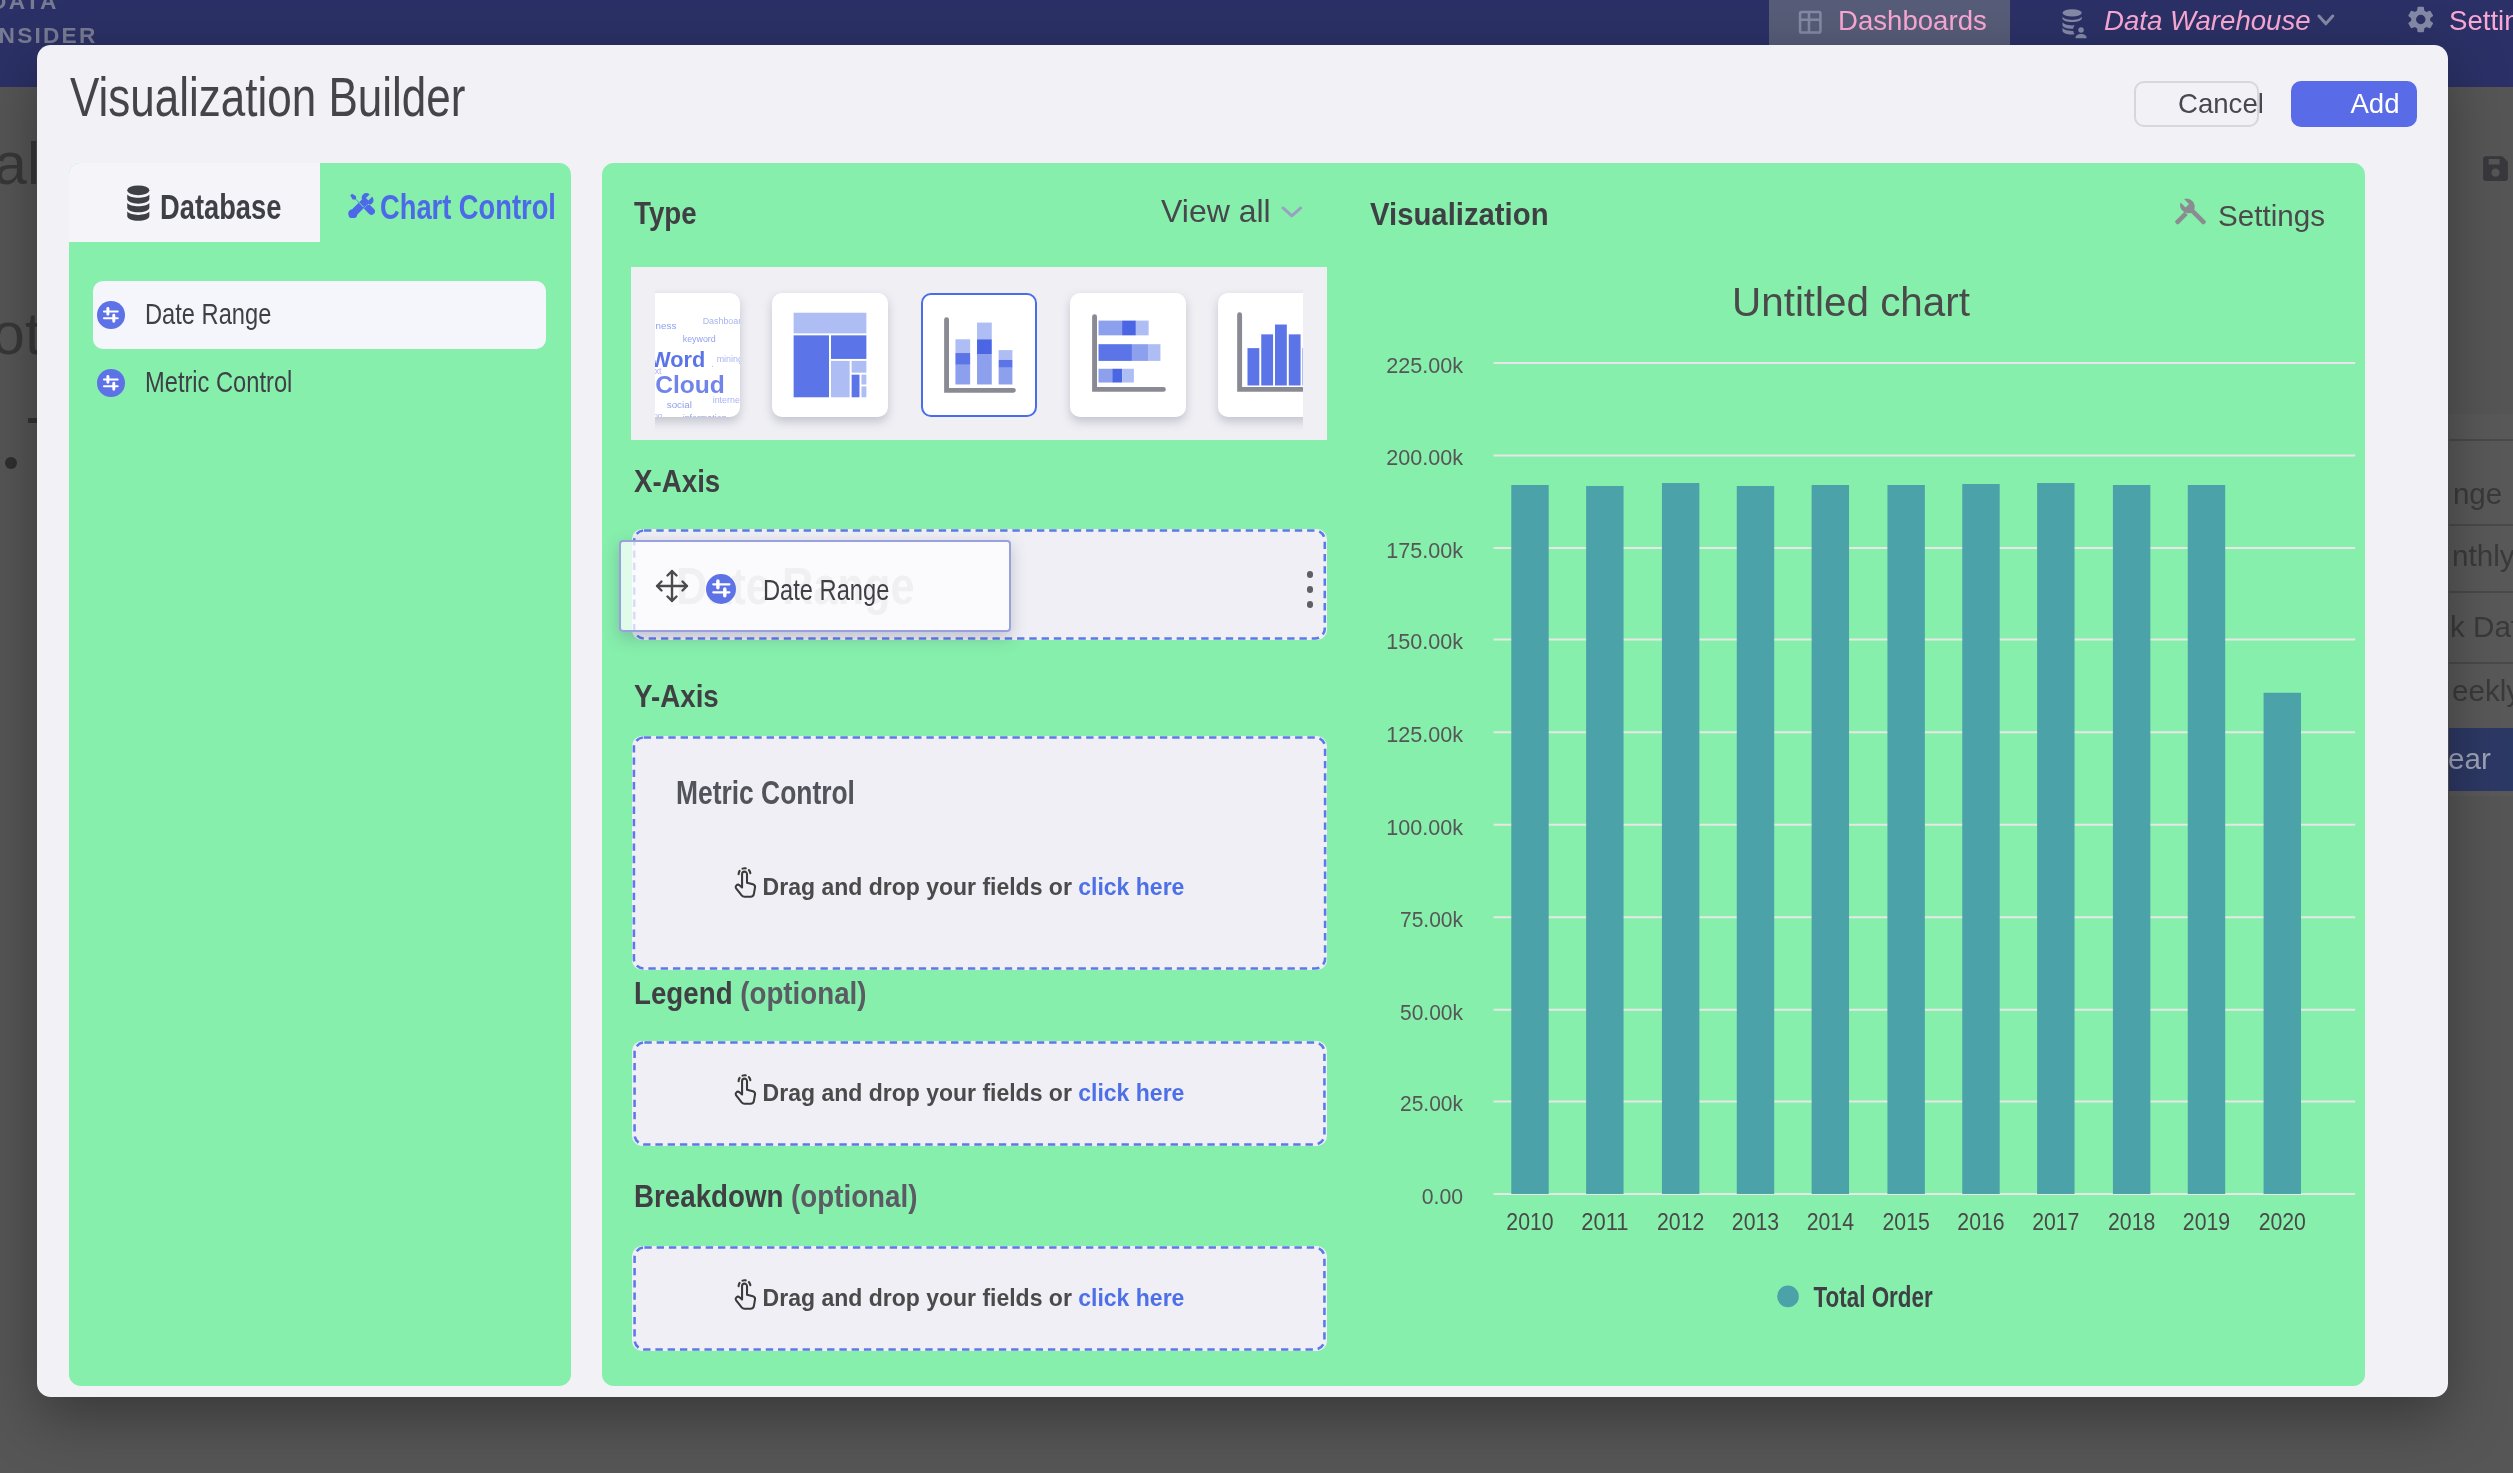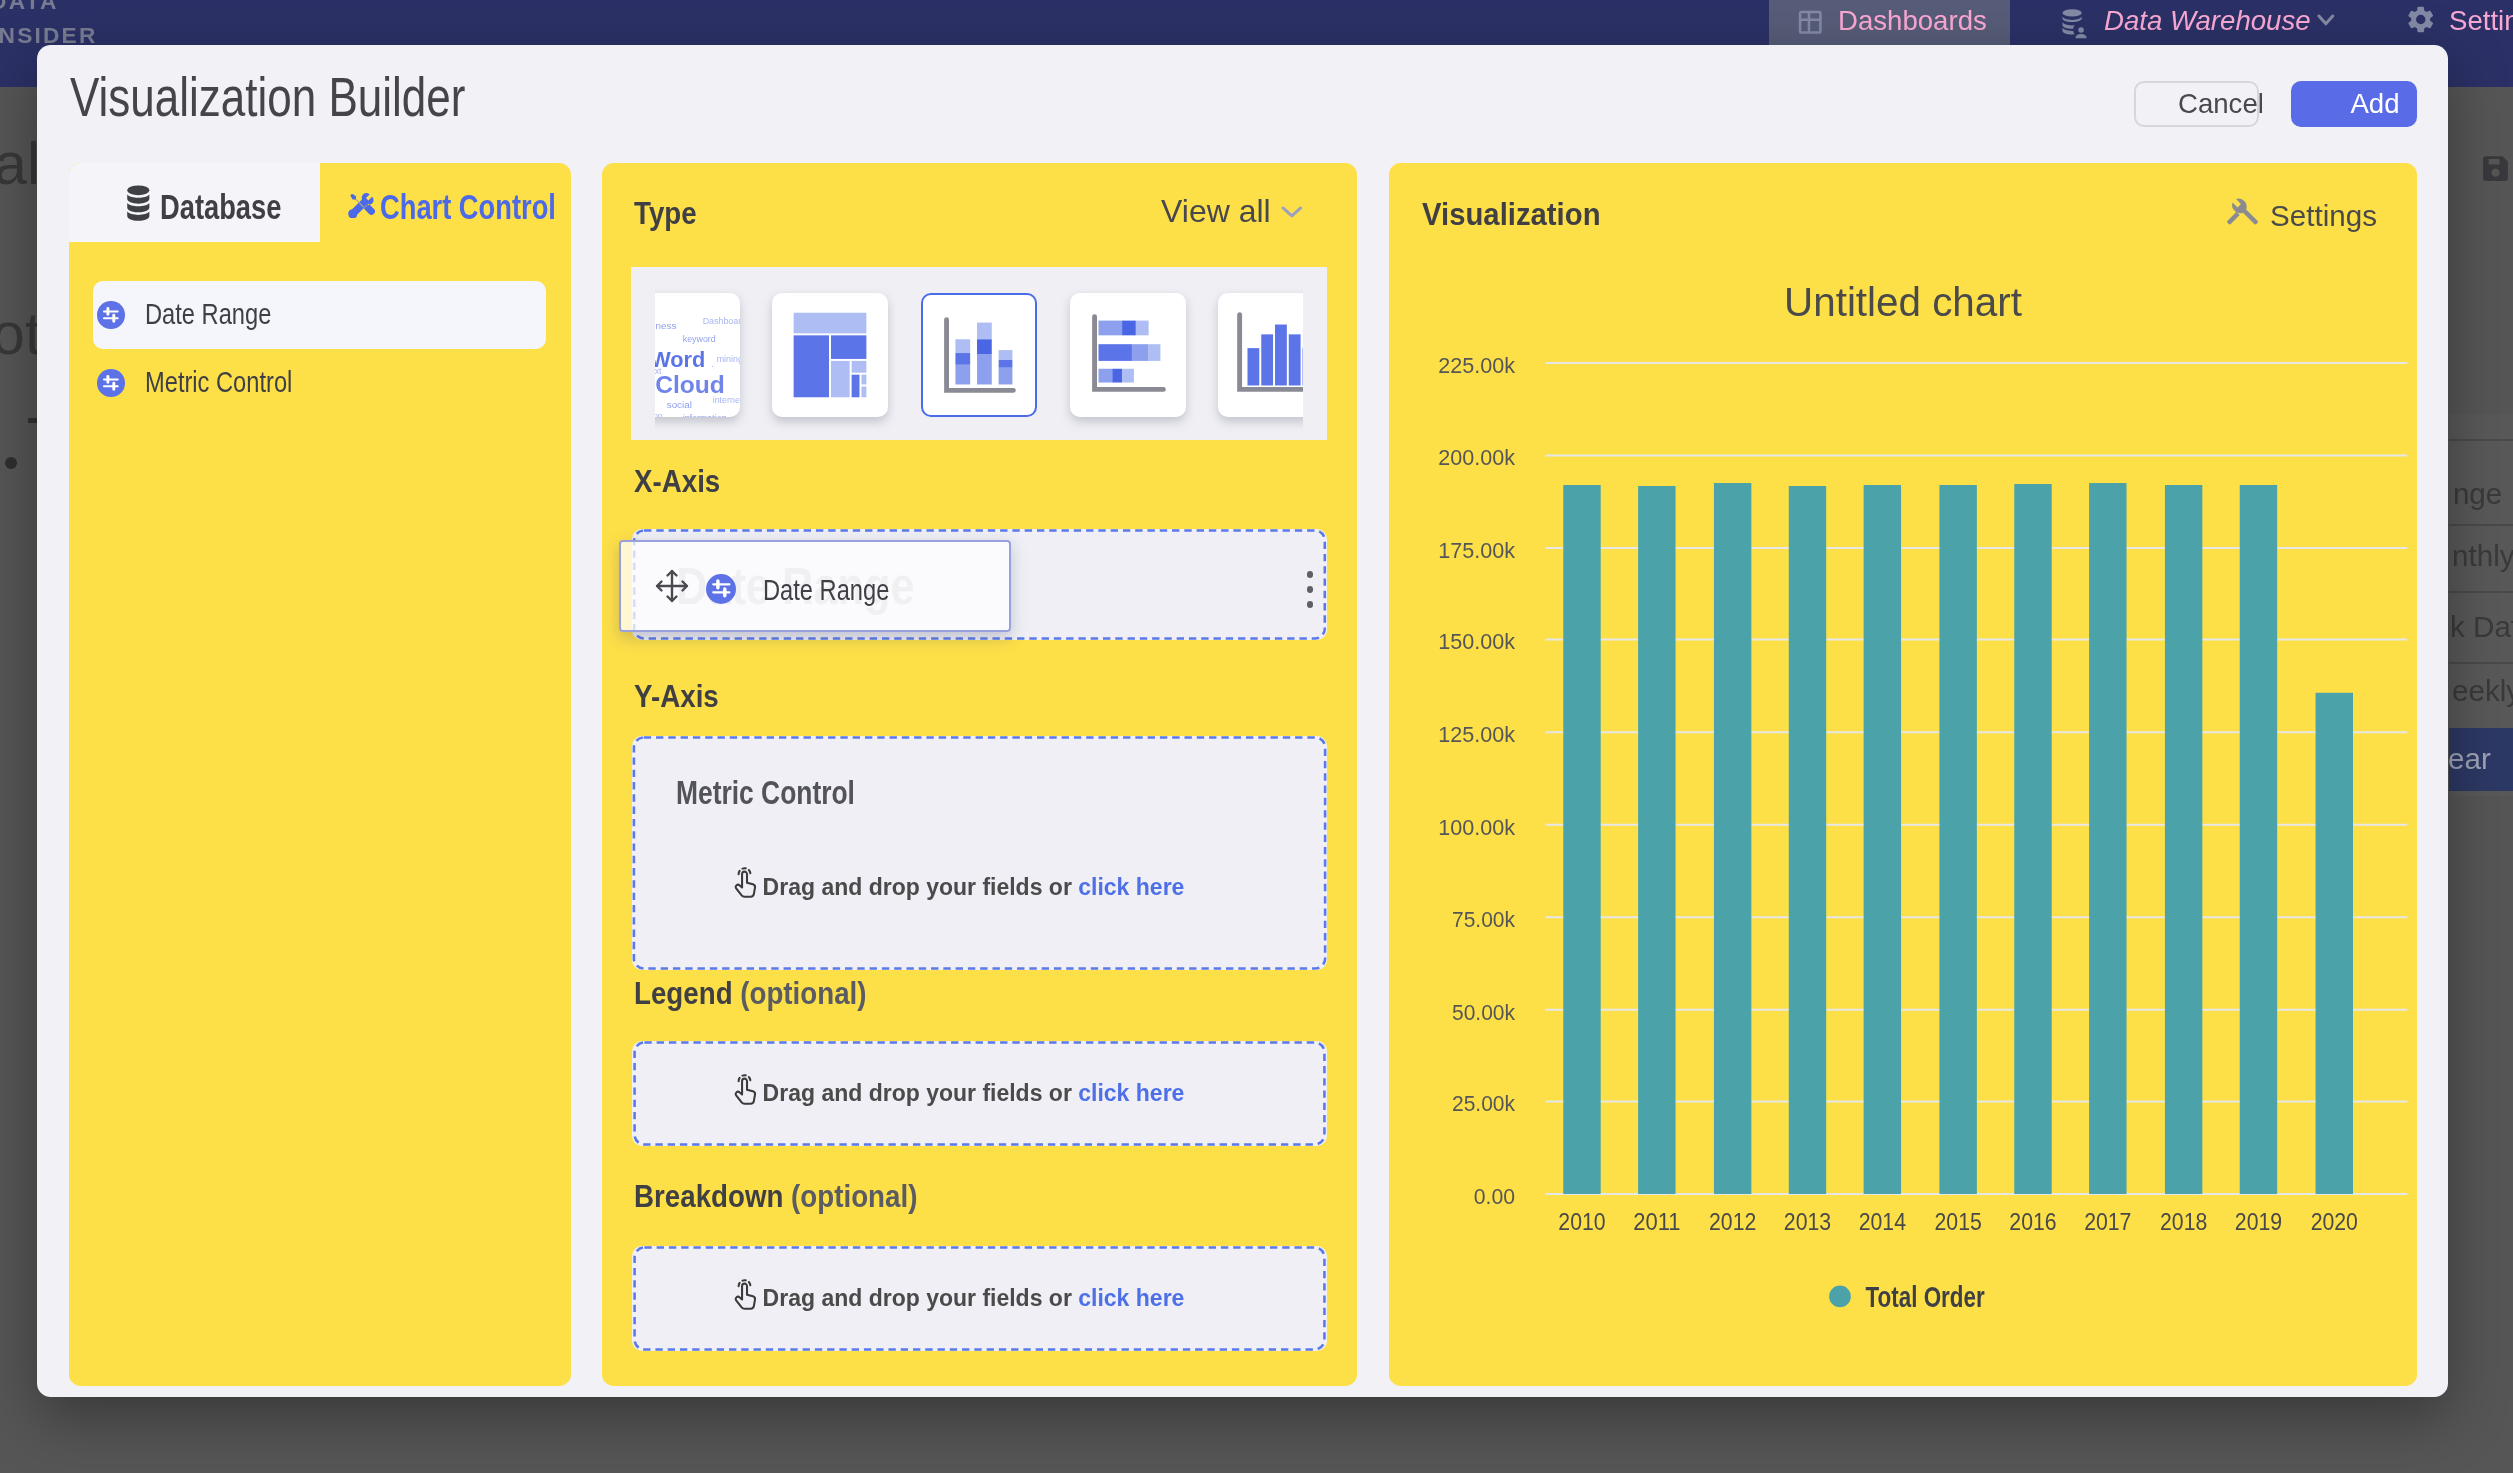--- a/index.html
+++ b/index.html
@@ -7,21 +7,21 @@
   body { font-family:"Liberation Sans", sans-serif; overflow:hidden; }
   #page { position:relative; width:2514px; height:1474px; background:#565656; overflow:hidden; }
   .abs { position:absolute; }
   .nw { white-space:nowrap; }
 
   #nav { left:0; top:0; width:2514px; height:87px; background:#2B3166; }
   .navtxt { color:#f9a8d4; font-size:27.6px; line-height:27.6px; white-space:nowrap; }
   #logo { left:-9.9px; top:-15.8px; color:#787C92; font-weight:bold; font-size:22.7px; letter-spacing:2.2px; line-height:34px; }
 
   #modal { left:37px; top:45px; width:2411px; height:1352px; background:#F1F1F6; border-radius:13.8px; box-shadow:0 19.7px 59px rgba(0,0,0,0.35); }
-  .panel { background:#fde047; border-radius:11.8px; top:118px; height:1223px; }
+  .panel { background:#86efac; border-radius:11.8px; top:118px; height:1223px; }
   h1.title { left:33px; top:24.6px; font-size:55px; font-weight:normal; color:#454549; line-height:55px; white-space:nowrap; transform:scaleX(.8); transform-origin:0 0; }
   .btn { top:36px; height:46px; border-radius:9.9px; font-size:27.6px; text-align:center;padding-left:42px; }
 
   .sechead { font-size:31.5px; font-weight:bold; color:#3F3F44; line-height:31.5px; white-space:nowrap; transform:scaleX(.88); transform-origin:0 0; }
   .opt { font-weight:bold; color:#5A5B63; }
 
   .dz { left:29.6px; width:695px; border-radius:9.9px; background:#EFEFF5; }
   .dragline { font-size:23px; line-height:28.6px; color:#4A4A4A; white-space:nowrap;font-weight:bold; }
   .dragline .ch { color:#4D6FE8; }
 
@@ -249,21 +249,21 @@
             <rect x="1.5" y="1.5" width="703" height="104" rx="10" fill="none" stroke="#5B79E8" stroke-width="2.6" stroke-dasharray="7.5 5"></rect>
           </svg>
         <div class="dragline abs" style="left:131px; top:38px;">Drag and drop your fields or <span class="ch">click here</span></div>
         <svg class="abs" style="left:97px; top:32.5px;" width="33" height="39" viewBox="0 0 24 28" fill="none" stroke="#3A3A3A" stroke-width="1.5" stroke-linecap="round" stroke-linejoin="round">
             <path d="M9.5 12.5V5a1.8 1.8 0 0 1 3.6 0v6.2l4.3 1.2c1 .3 1.7 1.3 1.5 2.4l-.8 4.6a2.5 2.5 0 0 1-2.5 2.1h-4.3c-.8 0-1.6-.4-2.1-1l-4-5.2c-.5-.7-.4-1.7.3-2.2.6-.5 1.5-.5 2.1 0l1.9 1.6z"></path>
             <path d="M7 5a4.3 4.3 0 0 1 8.6 0" stroke-dasharray="2.5 2.5"></path>
           </svg>
       </div>
     </div>
 
-    <div class="panel abs" style="left:1352px; width:1028px;">
+    <div class="panel abs" style="left:1300px; width:1028px;">
       <div class="abs sechead" style="left:32.5px; top:36px; transform:scaleX(.93);">Visualization</div>
       <svg class="abs" style="left:835px; top:28.6px;" width="37" height="37" viewBox="0 0 24 24" fill="#8B8B92">
           <path d="M21.7 18.6l-7.3-7.3c.7-1.8.3-3.9-1.2-5.4A5 5 0 0 0 7.8 4.6L11 7.8 8.8 10 5.6 6.8a5 5 0 0 0 1.3 5.4c1.5 1.5 3.6 1.9 5.4 1.2l7.3 7.3c.4.4 1 .4 1.4 0l.7-.7c.4-.4.4-1 0-1.4z"></path>
           <path d="M2.3 18.6l5.8-5.8 2.1 2.1-5.8 5.8c-.4.4-1 .4-1.4 0l-.7-.7a1 1 0 0 1 0-1.4z"></path>
         </svg>
       <div class="abs nw" style="left:881px; top:38px; font-size:29.6px; line-height:29.6px; color:#4A4A4A;">Settings</div>
 
       <svg class="abs" style="left:0; top:0;" width="1028" height="1223" viewBox="0 0 1044 1242" font-family="Liberation Sans, sans-serif">
         <text x="522" y="155" font-size="41" fill="#4A4A4A" text-anchor="middle">Untitled chart</text>
         <g stroke="#E7E7E7" stroke-width="2">

